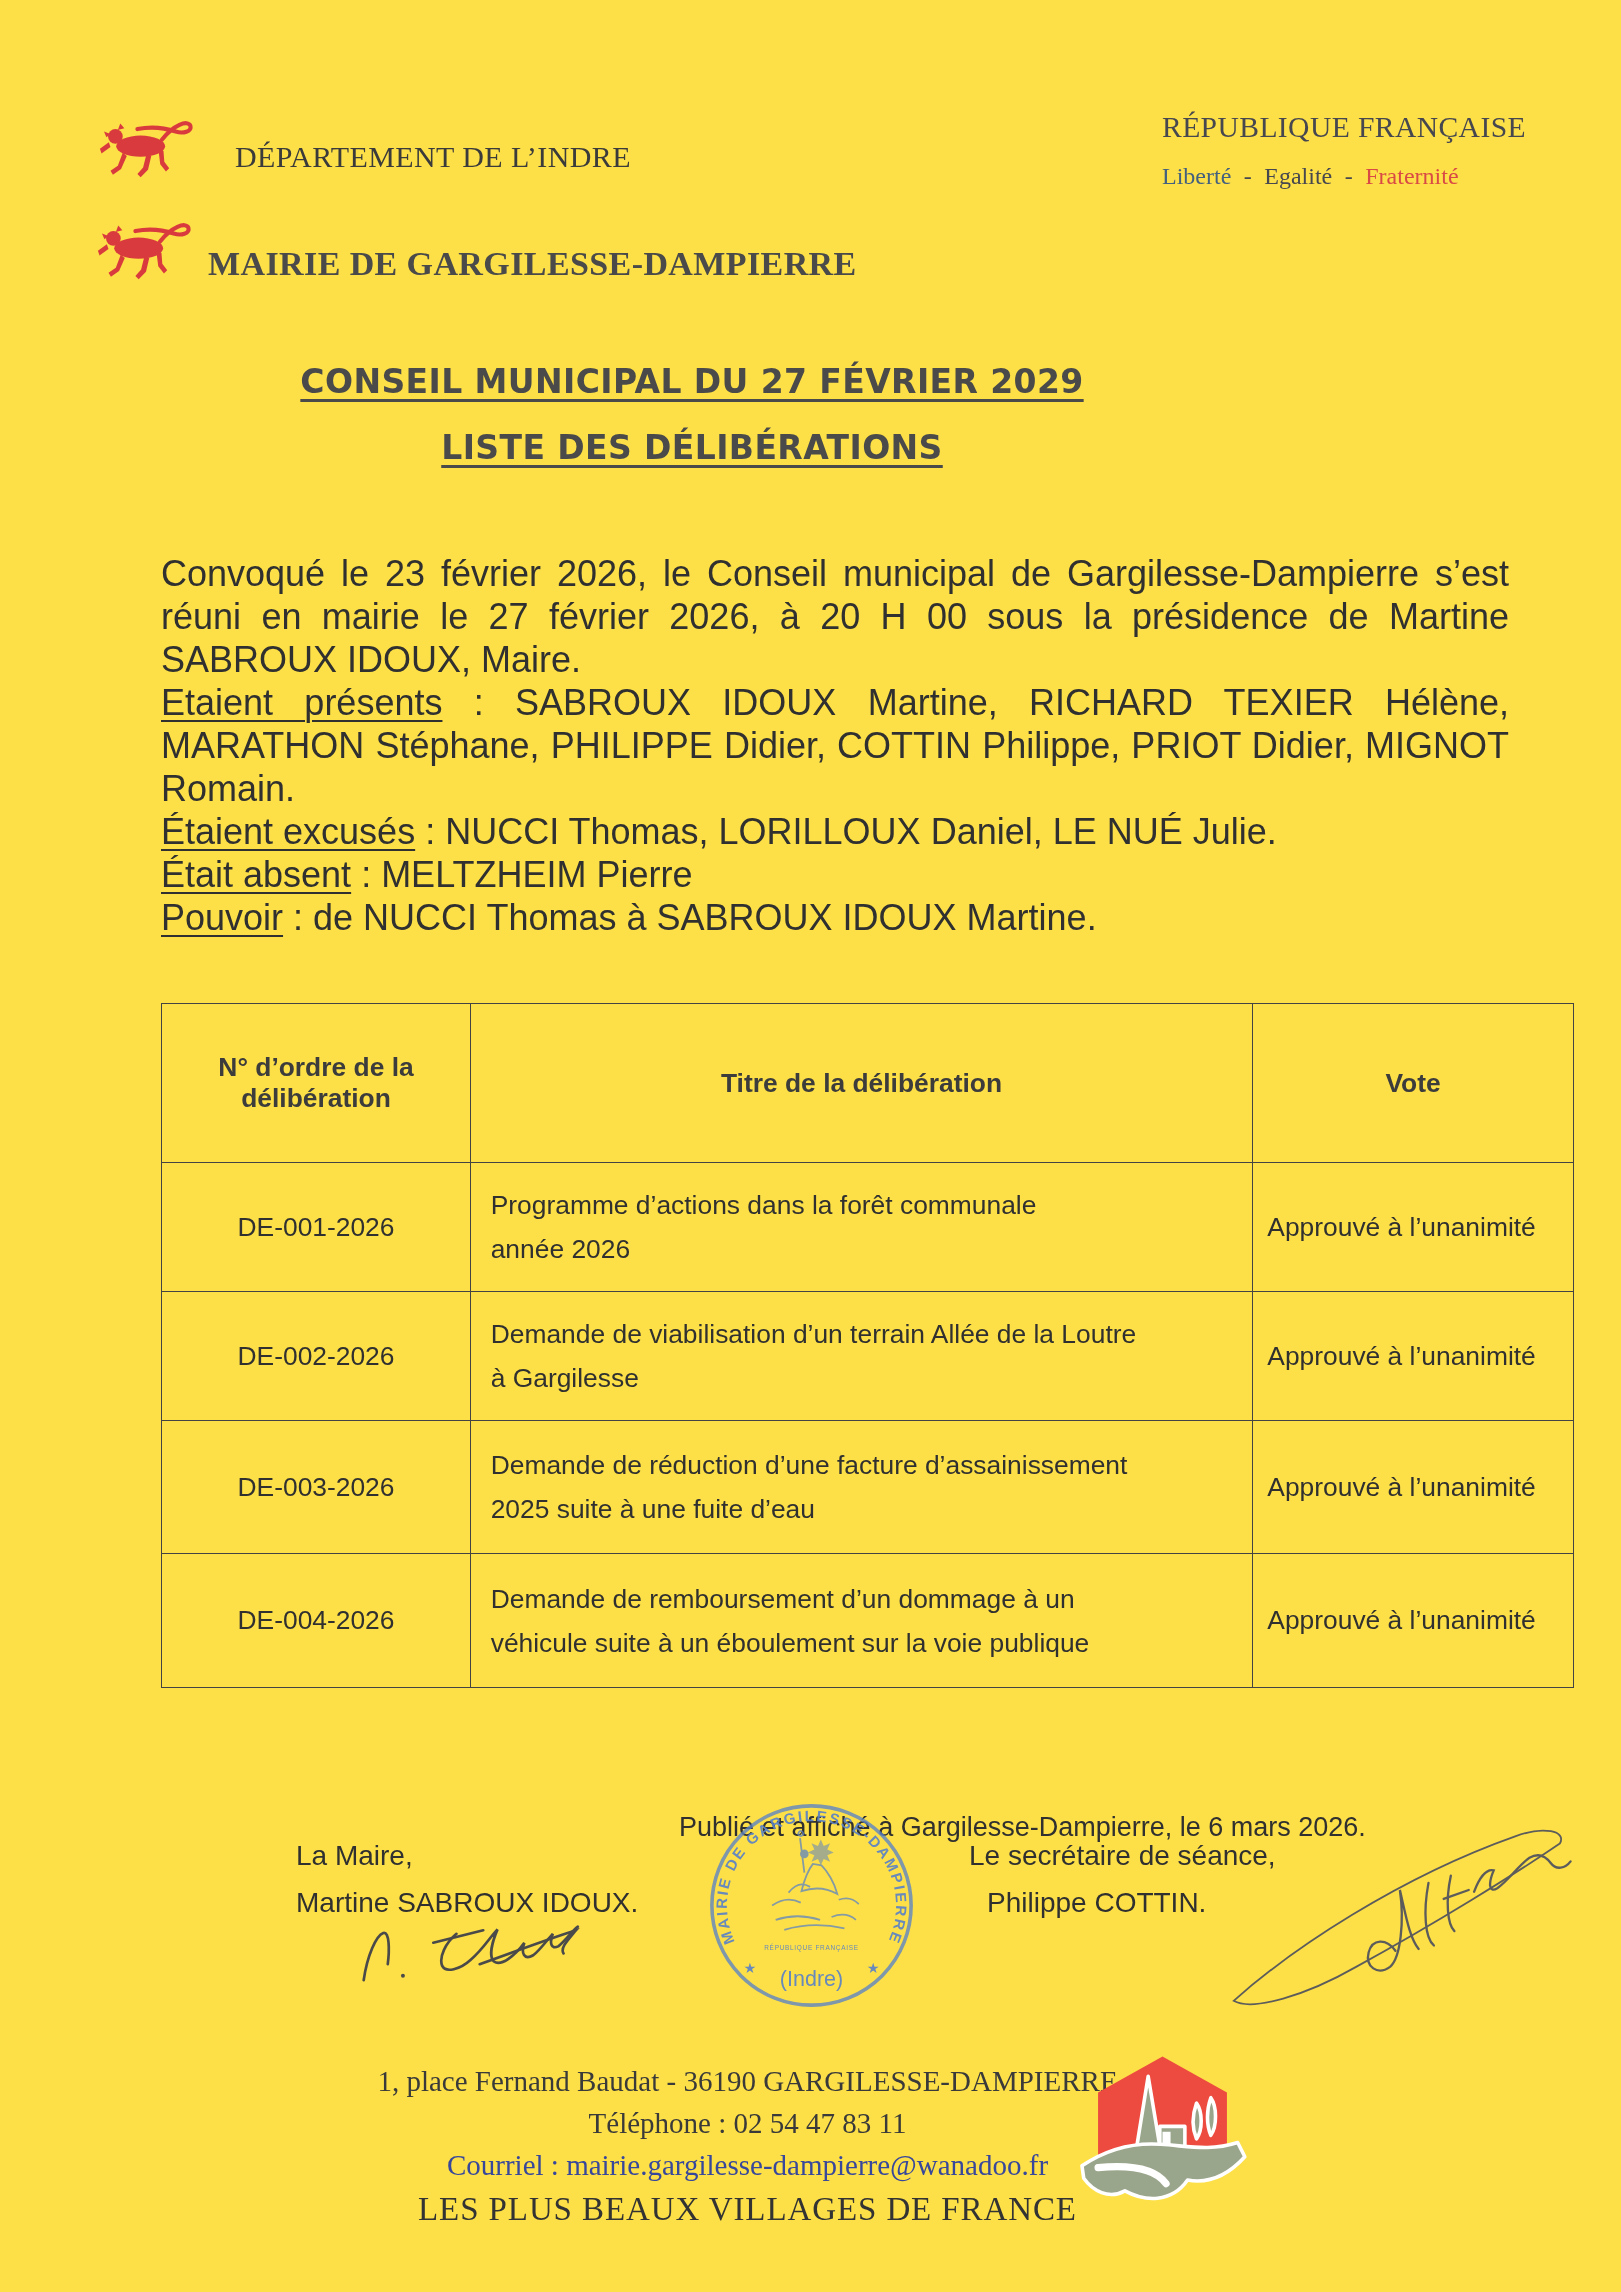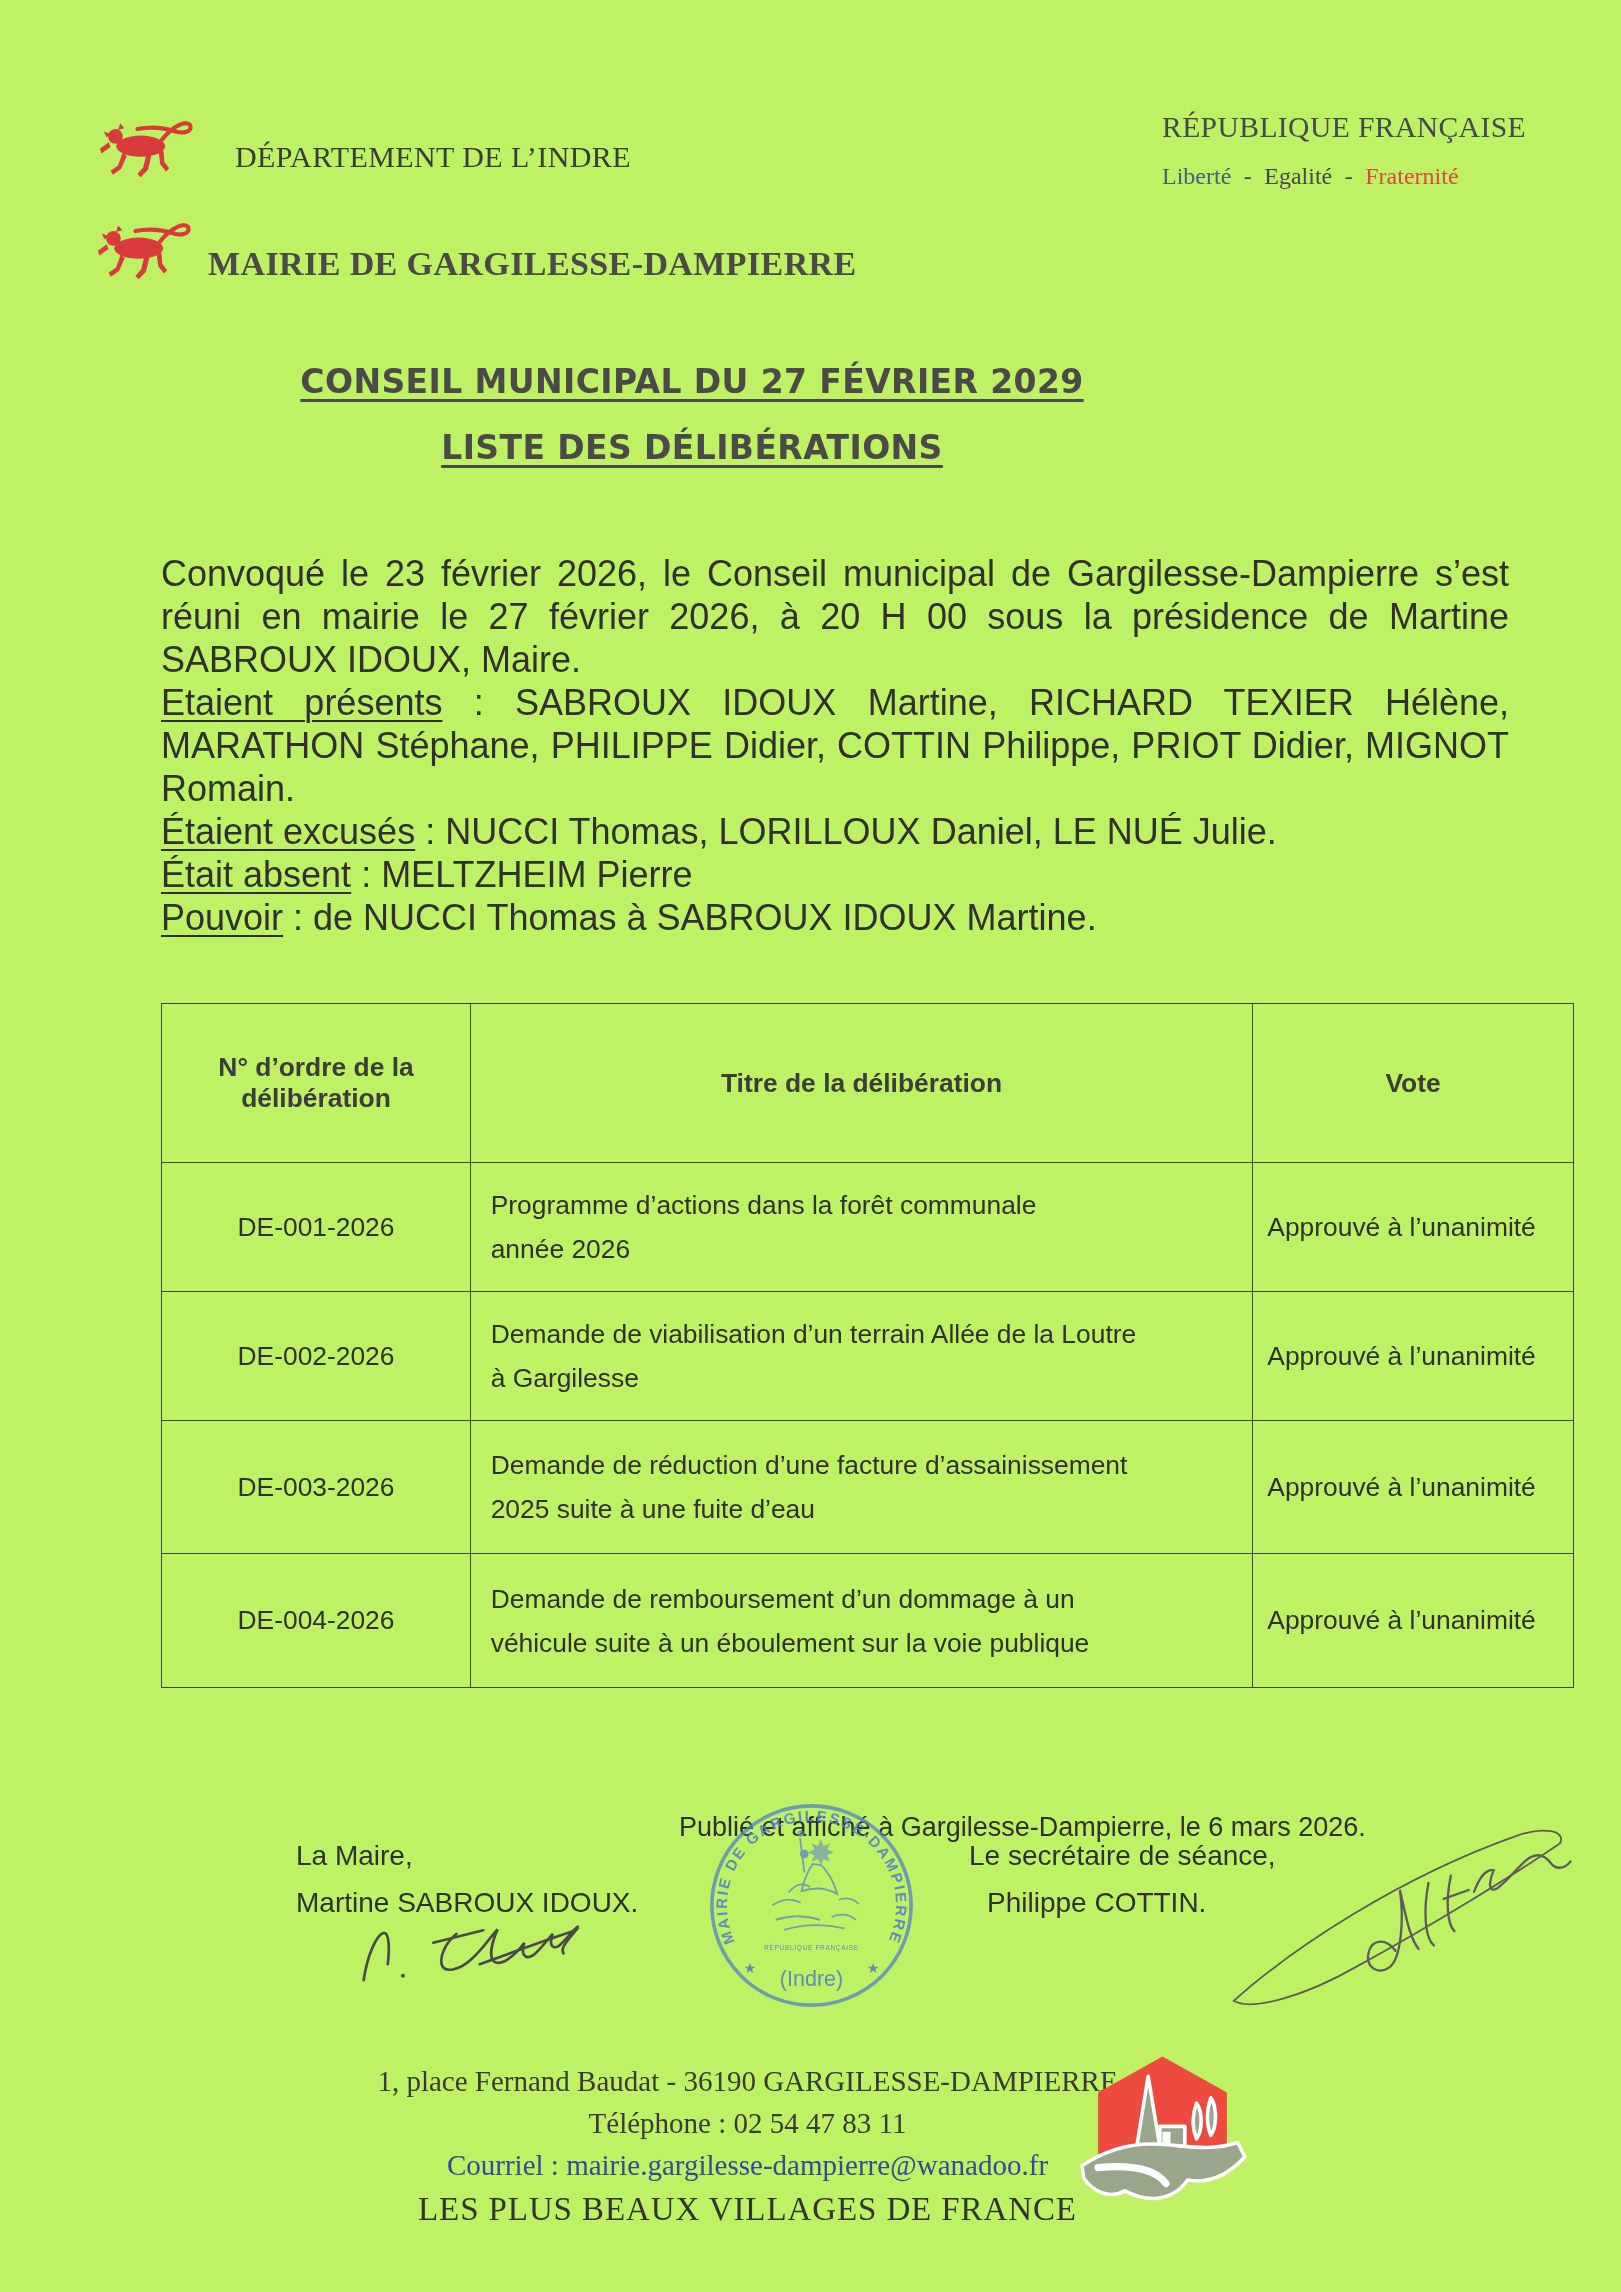--- a/index.html
+++ b/index.html
@@ -1,16 +1,16 @@
 <!DOCTYPE html>
 <html lang="fr" style="font-size:14.3px"><head>
 <meta charset="utf-8">
 <style>
   html,body{margin:0;padding:0;background:#ffffff;}
-  .page{position:relative;width:1621px;height:2293px;background:#bef264;overflow:hidden;
+  .page{position:relative;width:1621px;height:2293px;background:#fde047;overflow:hidden;
         font-family:"Liberation Sans", sans-serif;color:#333;}
 
   
   .lion{position:absolute;width:106px;height:72px;}
   .lion1{left:95px;top:109px;}
   .lion2{left:93px;top:211px;}
   .departement{position:absolute;left:235px;top:140px;font-family:"Liberation Serif",serif;
                font-size:30px;color:#3b3b3b;letter-spacing:0.4px;}
   .republique{position:absolute;left:1162px;top:111px;width:376px;font-family:"Liberation Serif",serif;}
   .republique .rf{font-size:29.6px;color:#474750;letter-spacing:0.4px;}

